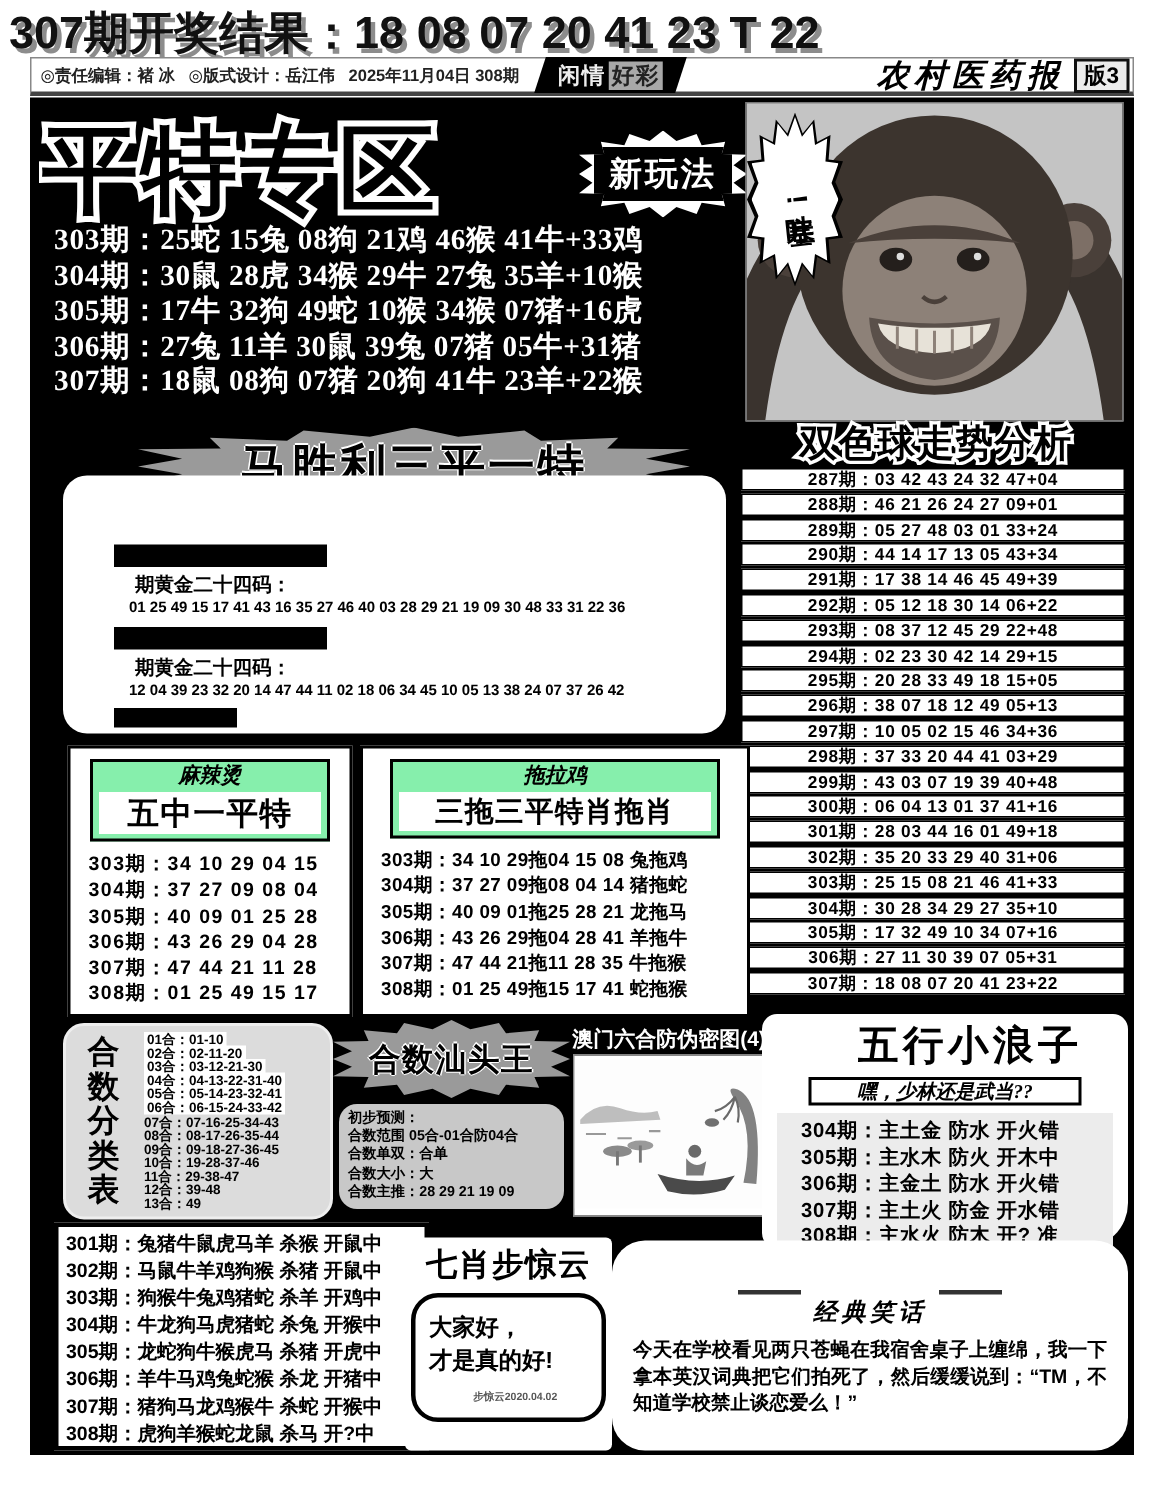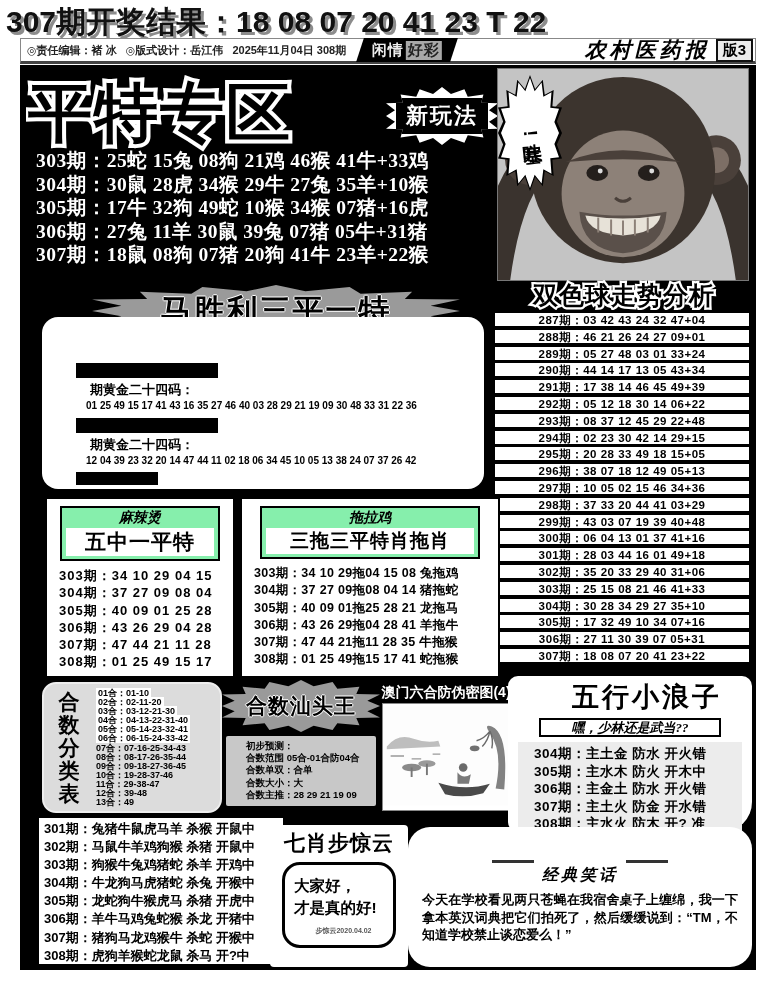--- a/index.html
+++ b/index.html
@@ -81,21 +81,21 @@
   .hesu-box{position:absolute;left:22px;top:617px;width:180px;height:131px;background:#dcdcdc;
     border-radius:14px;border:2px solid #eee;box-sizing:border-box;}
   .hesu-label{position:absolute;left:12px;top:6px;width:26px;font-size:21px;font-weight:900;
     line-height:23px;text-align:center;word-break:break-all;}
   .hesu-rows{position:absolute;left:52px;top:5px;font-size:9px;font-weight:bold;line-height:9.1px;white-space:nowrap;}
   .hesu-rows .hl span{background:#fff;padding:0 2px;}
   
   .st-burst{position:absolute;left:202px;top:615px;width:158px;height:52px;}
   .st-burst .burst-txt{font-size:21px;letter-spacing:1px;}
   .st-box{position:absolute;left:206px;top:671px;width:150px;height:70px;background:#c8c8c8;
-    border-radius:2px;padding:4px 20px;box-sizing:border-box;}
+    border-radius:12px;padding:4px 6px;box-sizing:border-box;}
   .st-line{font-size:9.5px;font-weight:bold;line-height:12.2px;white-space:nowrap;}
   
   .macau-box{position:absolute;left:358px;top:616px;width:136px;height:138px;}
   .macau-title{color:#fff;font-size:14px;font-weight:900;text-align:center;height:22px;line-height:22px;
     white-space:nowrap;letter-spacing:0;}
   .macau-img{margin:0 4px;height:106px;background:#fff;border:1px solid #888;overflow:hidden;}
   
   .wx-box{position:absolute;left:488px;top:611px;width:244px;height:156px;background:#fff;
     border-radius:10px 10px 30px 10px;box-sizing:border-box;}
   .wx-title{font-size:27px;font-weight:900;text-align:center;margin-top:3px;letter-spacing:3px;margin-left:34px;}
@@ -103,21 +103,21 @@
     font-family:"Liberation Serif","DejaVu Serif",serif;font-style:italic;font-weight:900;font-size:13px;line-height:15px;}
   .wx-rows{margin:5px 10px 0;background:#ececec;padding:3px 0 3px 16px;font-size:13.5px;
     font-weight:bold;line-height:17.6px;white-space:nowrap;letter-spacing:0.5px;}
   
   .animals-box{position:absolute;left:16px;top:750px;width:250px;height:152px;background:#fff;
     border:3px solid #000;box-sizing:border-box;padding:2px 0 0 5px;}
   .an-row{font-size:13px;font-weight:bold;line-height:18.1px;white-space:nowrap;}
   
   .qx-panel{position:absolute;left:250px;top:760px;width:138px;height:142px;background:#fff;border-radius:4px;}
   .qx-title{font-size:21px;font-weight:900;text-align:center;margin-top:4px;letter-spacing:1px;}
-  .qx-bubble{margin:5px auto 0;width:114px;height:86px;border:3px solid #000;border-radius:18px;
+  .qx-bubble{margin:5px auto 0;width:130px;height:86px;border:3px solid #000;border-radius:18px;
     background:#fff;box-sizing:border-box;padding:10px 0 0 9px;}
   .qx-line{font-size:15.5px;font-weight:600;line-height:22px;}
   .qx-sign{font-size:7px;color:#555;text-align:center;margin-top:7px;font-weight:bold;}
   
   .joke-panel{position:absolute;left:388px;top:762px;width:344px;height:140px;}
   .joke-inner{position:absolute;inset:0;background:#fff;border-radius:22px;}
   .joke-head{display:flex;align-items:center;justify-content:center;gap:8px;margin-top:9px;}
   .joke-dash{width:42px;height:3px;background:#333;}
   .joke-title{font-family:"Liberation Serif","DejaVu Serif",serif;font-style:italic;font-weight:900;
     font-size:16px;letter-spacing:3px;margin-top:29px;}

